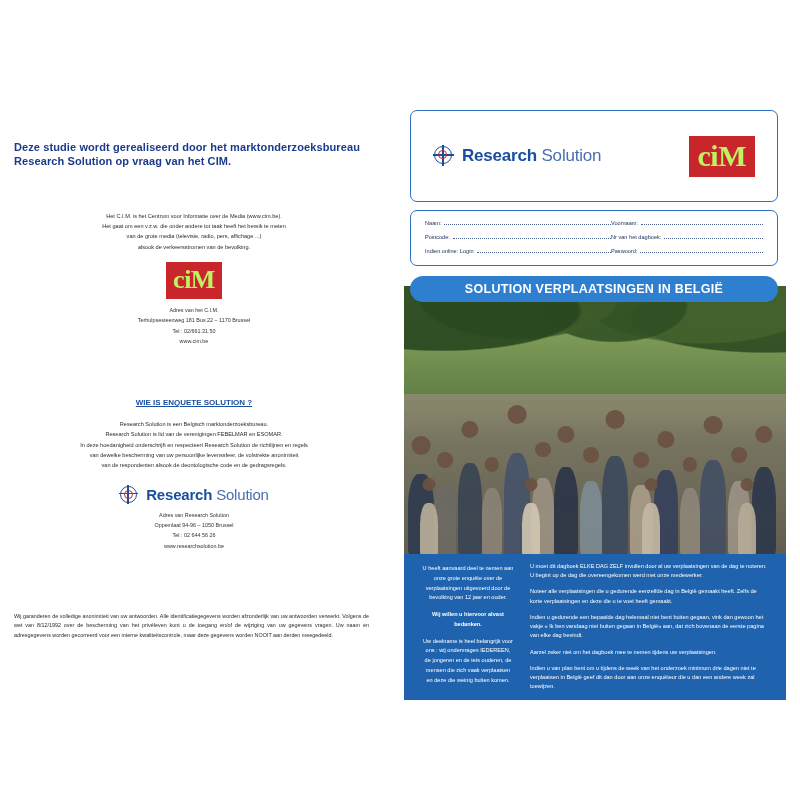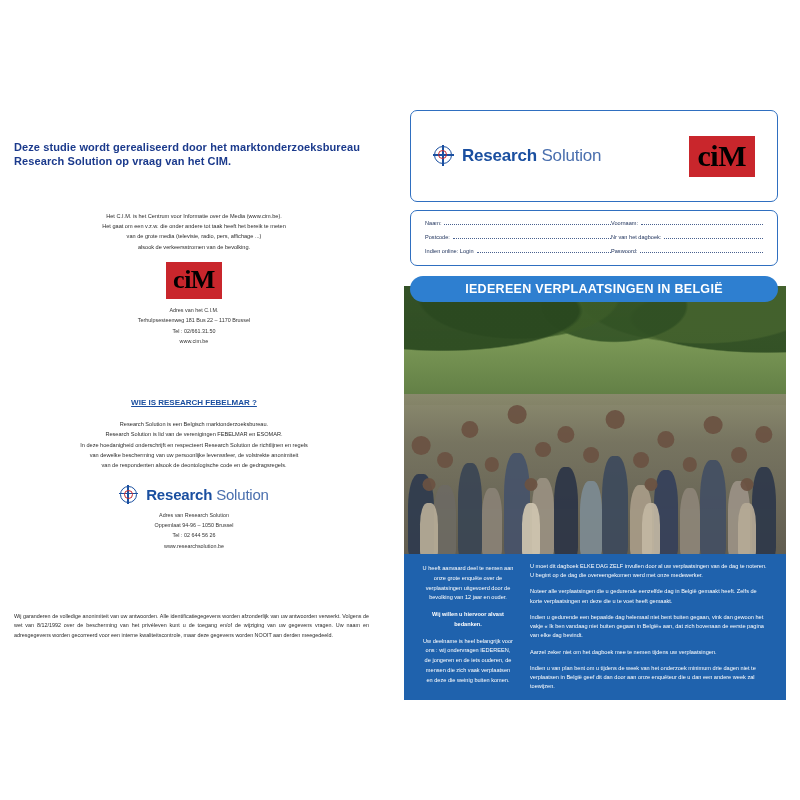--- a/index.html
+++ b/index.html
@@ -55,21 +55,21 @@
   .block-gap { height: 26px; }
 
   
   .cim-logo-wrap {
     text-align: center;
     margin: 10px 0 6px 0;
   }
   .cim-logo {
     display: inline-block;
     background: #c9262c;
-    color: #000000;
+    color: #bef264;
     font-family: "Liberation Serif", serif;
     font-size: 26px;
     font-weight: bold;
     line-height: 30px;
     padding: 3px 7px 4px 7px;
     letter-spacing: -0.5px;
     position: relative;
   }
 
   .addr-block {
@@ -314,21 +314,21 @@
   </div>
 
   <div class="addr-block" style="white-space:pre-line;">Adres van het C.I.M.
 Terhulpsesteenweg 181 Bus 22 – 1170 Brussel
 Tel : 02/661.31.50
 www.cim.be</div>
 
   <div class="block-gap"></div>
   <div class="block-gap"></div>
 
-  <div class="sec-title">WIE IS RESEARCH FEBELMAR ?</div>
+  <div class="sec-title">WIE IS ENQUETE SOLUTION ?</div>
   <div class="sec-body" style="white-space:pre-line;">Research Solution is een Belgisch marktonderzoeksbureau.
 Research Solution is lid van de verenigingen FEBELMAR en ESOMAR.
 In deze hoedanigheid onderschrijft en respecteert Research Solution de richtlijnen en regels
 van dewelke bescherming van uw persoonlijke levenssfeer, de volstrekte anonimiteit
 van de respondenten alsook de deontologische code en de gedragsregels.</div>
 
   <div class="rs-logo-row">
     <span class="rs-mark">
       <span class="bar h"></span>
       <span class="bar v"></span>
@@ -458,21 +458,21 @@
         </span>
       <span class="person" style="left:238px;width:18px; height:30%;  background:#c2b7a3;">
           <span class="head"></span>
         </span>
       <span class="person" style="left:334px;width:18px; height:30%;  background:#b5aa96;">
           <span class="head"></span>
         </span>
     </div>
   </div>
 
-  <div class="title-band">IEDEREEN VERPLAATSINGEN IN BELGIË</div>
+  <div class="title-band">SOLUTION VERPLAATSINGEN IN BELGIË</div>
 
   <div class="cover-textzone">
     <div class="side-box">
       <span>U heeft aanvaard deel te nemen aan onze grote enquête over de verplaatsingen uitgevoerd door de bevolking van 12 jaar en ouder.</span>
       <span class="strong">Wij willen u hiervoor alvast bedanken.</span>
       <span>Uw deelname is heel belangrijk voor ons : wij ondervragen IEDEREEN, de jongeren en de iets ouderen, de mensen die zich vaak verplaatsen en deze die weinig buiten komen.</span>
     </div>
     <div class="main-box">
       <p>U moet dit dagboek ELKE DAG ZELF invullen door al uw verplaatsingen van de dag te noteren. U begint op de dag die overeengekomen werd met onze medewerker.</p>
       <p>Noteer alle verplaatsingen die u gedurende eenzelfde dag in België gemaakt heeft. Zelfs de korte verplaatsingen en deze die u te voet heeft gemaakt.</p>

